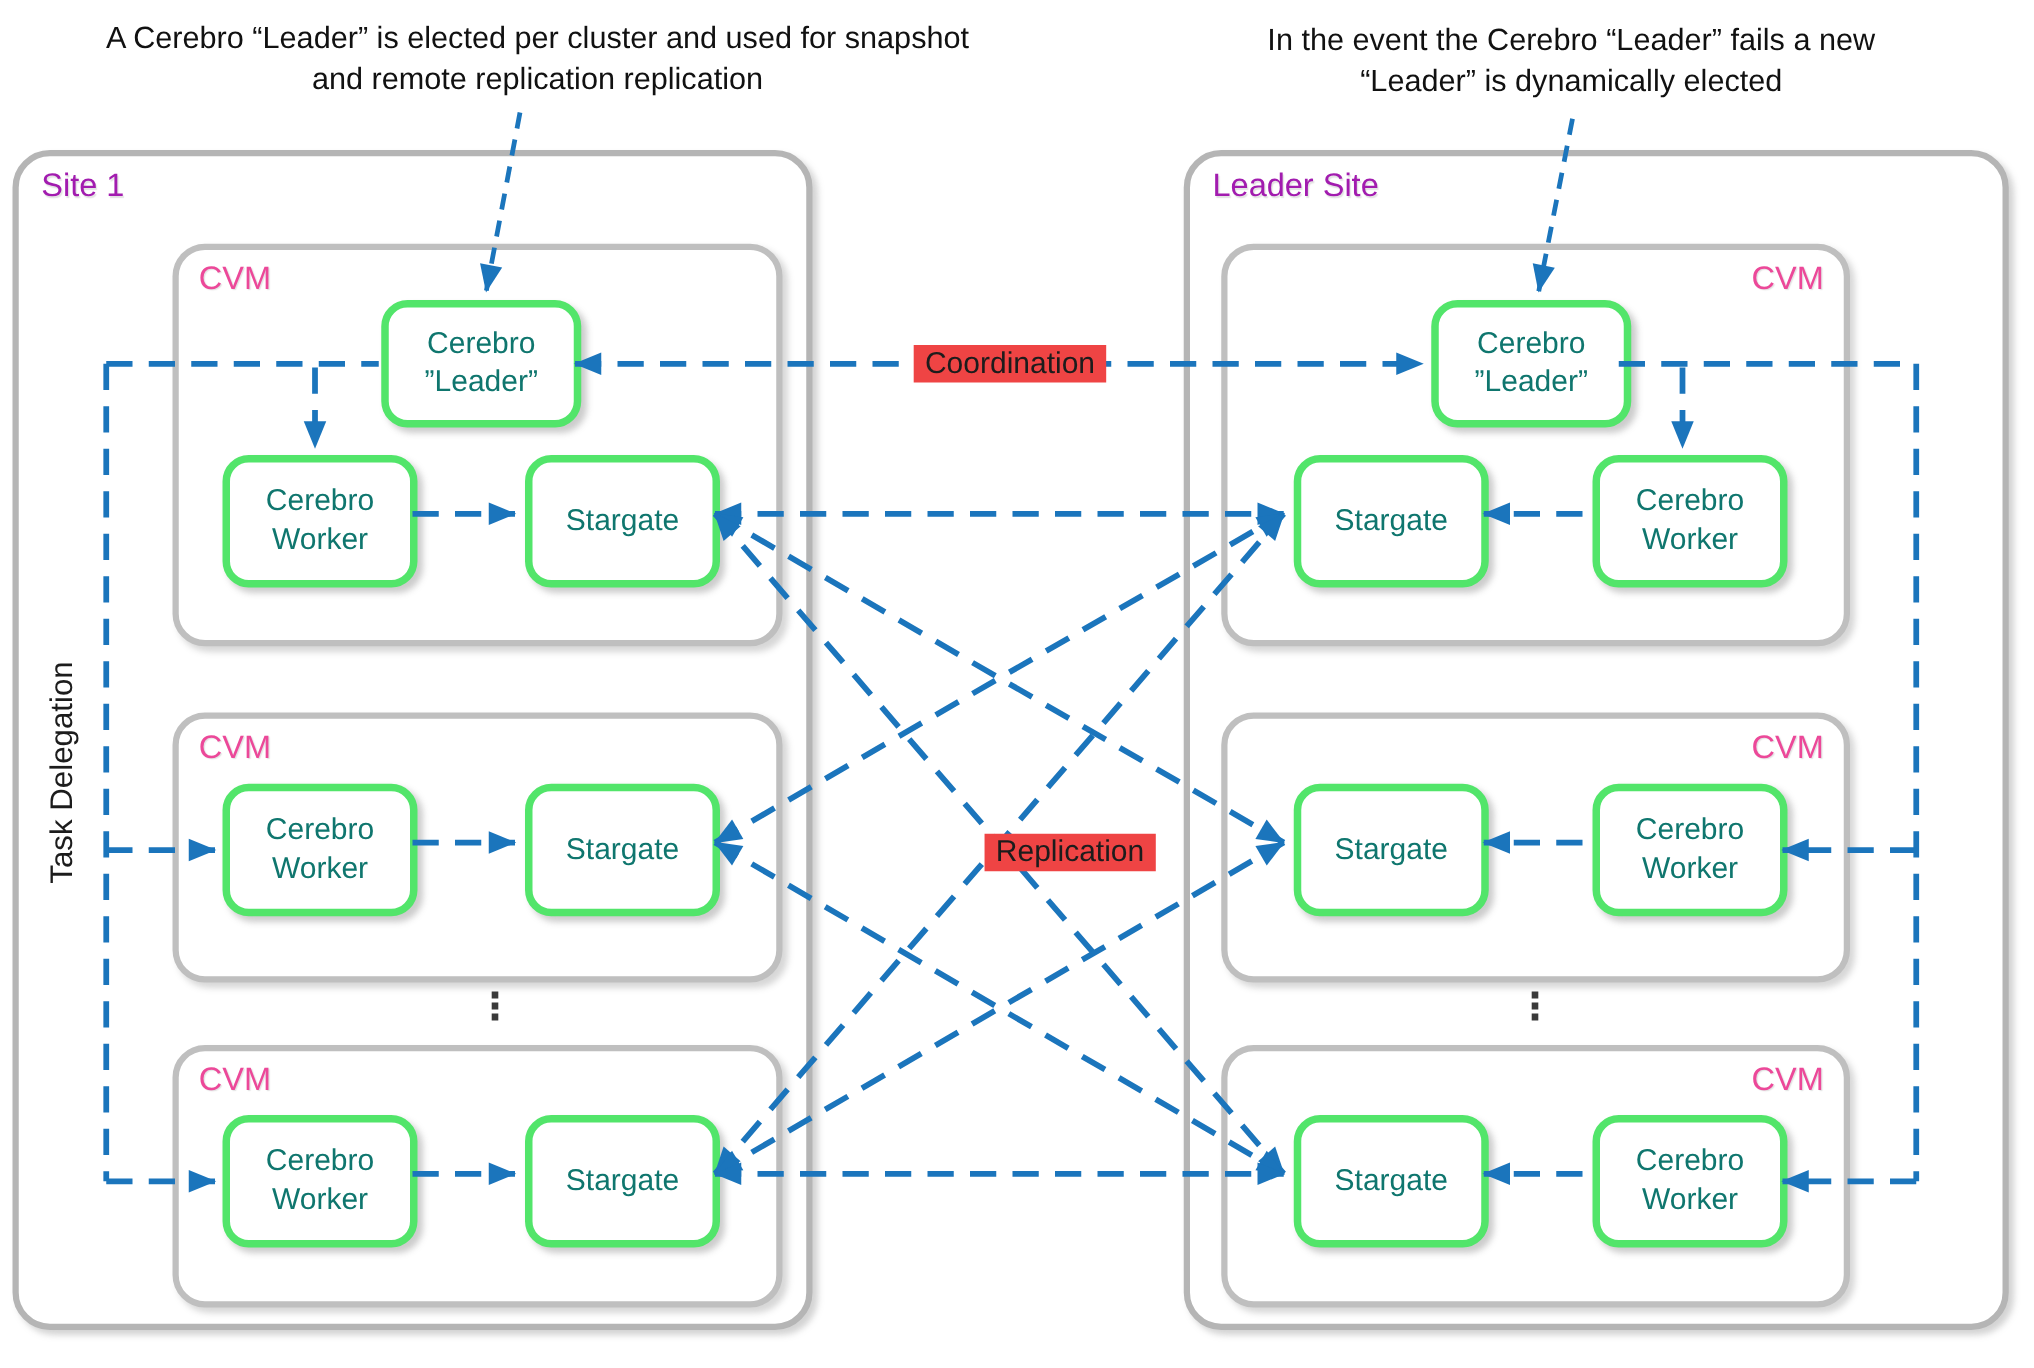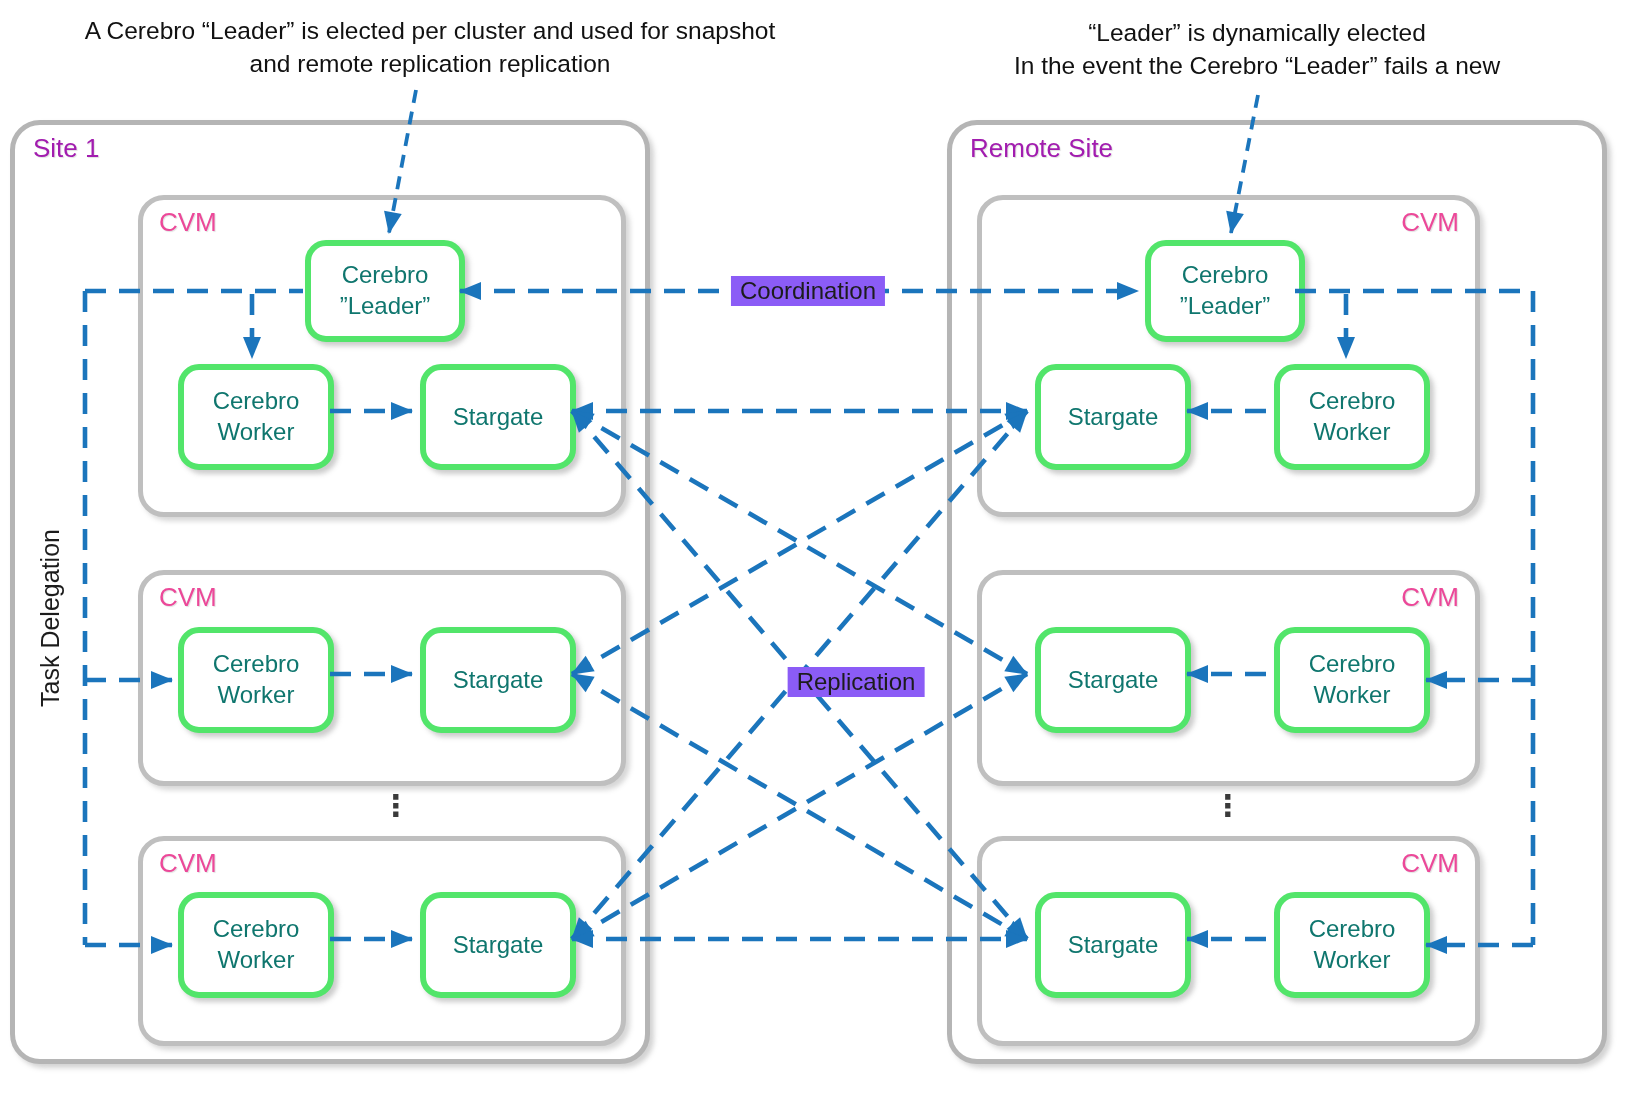--- a/index.html
+++ b/index.html
@@ -21,21 +21,21 @@
     text-shadow:1px 1px 1px rgba(0,0,0,.12);}
   .cvm-label.right{left:auto;right:16px;}
   .node{
     position:absolute;background:#ffffff;border:6px solid #52e56a;border-radius:21px;
     box-shadow:4px 4px 5px rgba(120,120,120,.38);z-index:2;
     display:flex;flex-direction:column;align-items:center;justify-content:center;
     font-size:24px;line-height:1.28;color:#0f766e;text-align:center;
   }
   #wires{position:absolute;left:0;top:0;z-index:3;pointer-events:none;}
   .edge-label{
-    position:absolute;transform:translate(-50%,-50%);background:#8b5cf6;
+    position:absolute;transform:translate(-50%,-50%);background:#ef4444;
     font-size:24px;color:#1c1c1c;padding:1px 9px;white-space:nowrap;z-index:4;
   }
   .rotated-label{
     position:absolute;transform:translate(-50%,-50%) rotate(-90deg);
     font-size:25px;color:#1c1c1c;white-space:nowrap;z-index:4;background:transparent;
   }
   .dots{
     position:absolute;transform:translate(-50%,-50%);font-size:30px;font-weight:bold;
     color:#3a3a3a;z-index:4;line-height:1;
   }
@@ -47,30 +47,30 @@
 </head>
 <body>
 
 <div id="canvas">
 
   <div class="annotation" style="left:430px;top:14px;">
     <div>A Cerebro “Leader” is elected per cluster and used for snapshot</div>
     <div>and remote replication replication</div>
   </div>
   <div class="annotation" style="left:1257px;top:16px;">
+    <div>In the event the Cerebro “Leader” fails a new</div>
     <div>“Leader” is dynamically elected</div>
-    <div>In the event the Cerebro “Leader” fails a new</div>
   </div>
 
   <div class="site" style="left:10px;top:120px;width:630px;height:934px;">
     <div class="site-label">Site 1</div>
   </div>
 
   <div class="site" style="left:947px;top:120px;width:650px;height:934px;">
-    <div class="site-label">Remote Site</div>
+    <div class="site-label">Leader Site</div>
   </div>
 
   <div class="cvm" style="left:138px;top:195px;width:478px;height:312px;">
     <div class="cvm-label">CVM</div>
   </div>
   <div class="cvm" style="left:138px;top:570px;width:478px;height:206px;">
     <div class="cvm-label">CVM</div>
   </div>
   <div class="cvm" style="left:138px;top:836px;width:478px;height:200px;">
     <div class="cvm-label">CVM</div>

